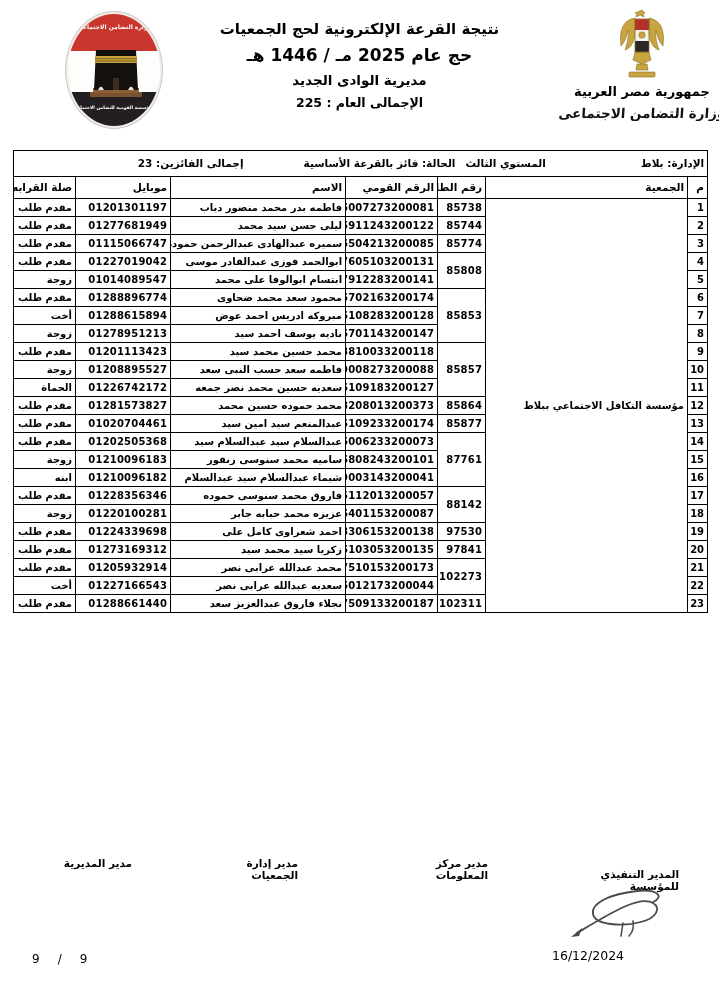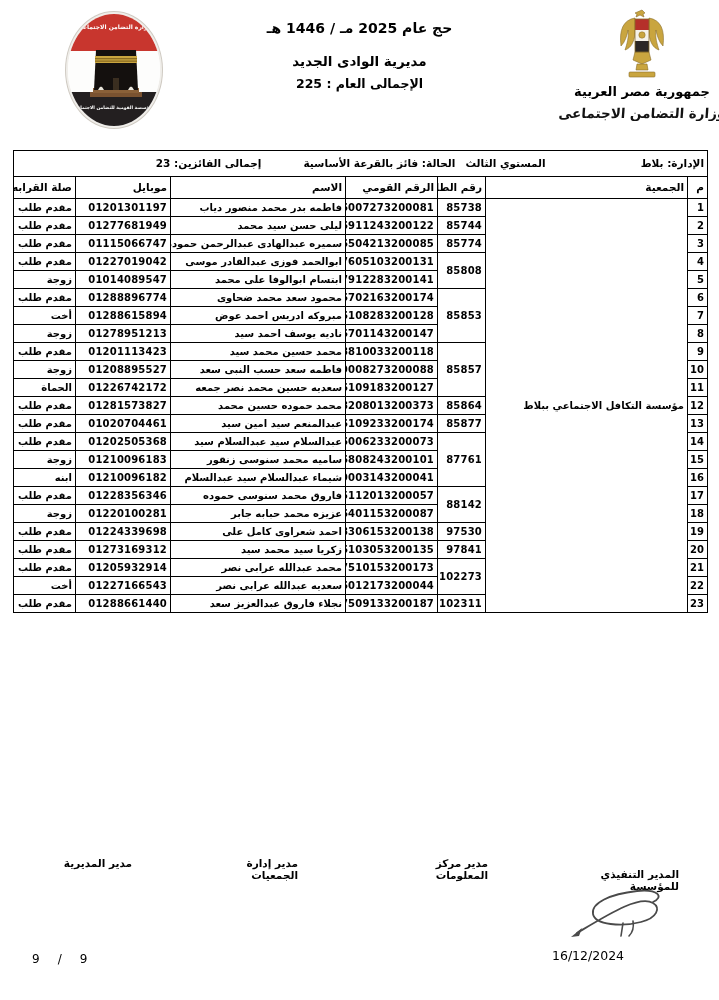--- a/index.html
+++ b/index.html
@@ -13,21 +13,21 @@
     color: #000;
     overflow: hidden;
   }
 
   
   .title-block {
     position: absolute; top: 20px; left: 182px; width: 355px;
     text-align: center; direction: rtl; font-weight: bold;
   }
   .title-line1 { font-size: 15px; margin-bottom: 7px; }
-  .title-line2 { font-size: 14px; margin-bottom: 17px; }
+  .title-line2 { font-size: 17px; margin-bottom: 7px; }
   .title-line3 { font-size: 13.5px; margin-bottom: 7px; }
   .title-line4 { font-size: 12.5px; }
 
   .gov-block {
     position: absolute; top: 6px; left: 556px; width: 172px;
     text-align: center; direction: rtl;
   }
   .eagle { display: block; margin: 0 auto 4px auto; }
   .gov-country { font-size: 13px; font-weight: bold; letter-spacing: 0.5px; }
   .gov-ministry { font-size: 13.5px; font-weight: bold; margin-top: 6px;
@@ -65,21 +65,21 @@
     padding: 0 3px;
     height: 18px; line-height: 1.15;
     white-space: nowrap; overflow: hidden;
     text-align: right; vertical-align: middle;
   }
   .doc-table th { font-size: 10.5px; height: 22px; }
   .info-cell { height: 26px !important; }
   .info-flex { display:flex; align-items:center; font-size:10.5px; font-weight:bold; }
   .info-dept    { margin-left: 95px; }
   .info-level   { margin-left: 10px; }
-  .info-status  { margin-left: 42px; text-align: right; }
+  .info-status  { margin-left: 60px; text-align: right; }
   .c-req  { text-align: center; }
   .c-assoc{ vertical-align: middle; }
   .digits { font-size: 10px; letter-spacing: 0.2px; }
 
   
   .sig { position:absolute; font-size:10.5px; font-weight:bold; direction:rtl; text-align:right; }
   .sig-directorate { top:857px; left:37px;  width:95px; }
   .sig-assoc       { top:857px; left:203px; width:95px; }
   .sig-infocenter  { top:857px; left:393px; width:95px; }
   .sig-exec        { top:868px; left:563px; width:116px; }
@@ -107,20 +107,21 @@
       <rect x="7" y="16" width="42" height="7" fill="#c9a53f"></rect>
       <rect x="7" y="18" width="42" height="1.3" fill="#8a6d22"></rect>
       <rect x="7" y="20.5" width="42" height="1.3" fill="#8a6d22"></rect>
       <path d="M10,50 q3,-7 6,0 z" fill="#e8e4da"></path>
       <path d="M40,50 q3,-7 6,0 z" fill="#e8e4da"></path>
       <rect x="25" y="38" width="6" height="12" fill="#3a2e20"></rect>
     </svg>
   </div>
 
   <div class="title-block">
+    <div class="title-line1">نتيجة القرعة الإلكترونية لحج الجمعيات</div>
     <div class="title-line2">حج عام 2025 مـ / 1446 هـ</div>
     <div class="title-line3">مديرية الوادى الجديد</div>
     <div class="title-line4">الإجمالى العام : 225</div>
   </div>
 
   <div class="gov-block">
     <svg class="eagle" width="54" height="74" viewBox="0 0 54 74">
       <g stroke="#8a6d2a" stroke-width="0.6" fill="#c9a53f">
         <path d="M27,4 l3,3 -2,1 1,3 -4,-2 -4,2 1,-3 -2,-1 z"></path>
         <path d="M20,12 C8,14 4,24 6,40 C10,36 12,30 13,24 C14,31 12,38 10,44 C16,42 19,36 20,28 z"></path>

